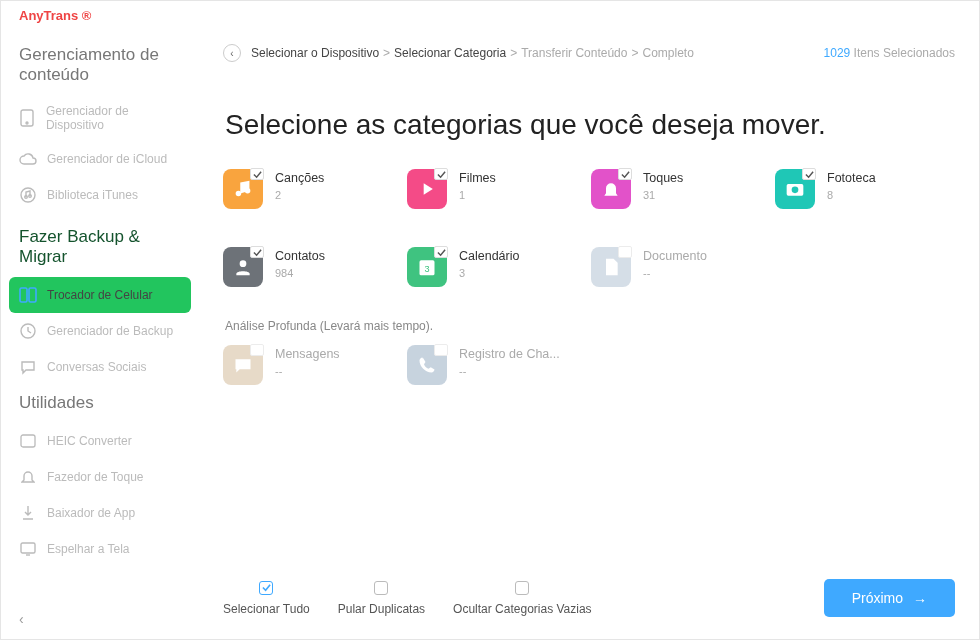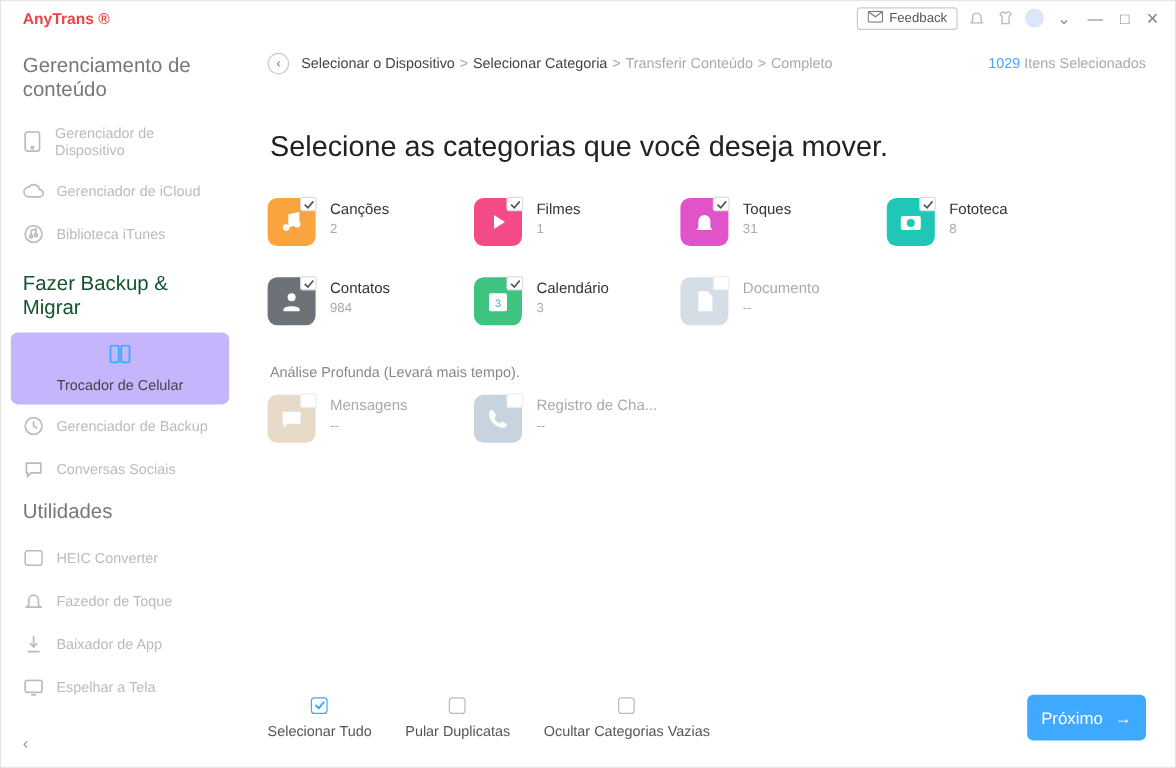--- a/index.html
+++ b/index.html
@@ -8,80 +8,56 @@
 .app-title { font-size: 13px; font-weight: 600; color: #ef4444; }
 .titlebar-right { display: flex; align-items: center; gap: 8px; }
 .feedback-btn { display: flex; align-items: center; gap: 5px; border: 1px solid #ccc; border-radius: 3px; padding: 2px 8px; font-size: 11px; color: #555; cursor: pointer; }
 .tb-icon { width: 16px; height: 16px; color: #bbb; display: flex; align-items: center; justify-content: center; cursor: pointer; }
 .avatar-dot { width: 16px; height: 16px; border-radius: 50%; background: #d9e7f8; cursor: pointer; }
 .win-ctrl { font-size: 13px; color: #888; cursor: pointer; padding: 0 3px; }
 .layout { display: flex; height: calc(100% - 28px); }
 .sidebar { width: 198px; padding: 8px 8px 12px 8px; display: flex; flex-direction: column; position: relative; }
 .sidebar-heading { font-size: 17px; color: #777; padding: 8px 10px 10px 10px; }
 .side-item { display: flex; align-items: center; gap: 10px; padding: 9px 10px; border-radius: 6px; color: #bbb; font-size: 12px; cursor: pointer; }
-.side-item.active { background: #c4b5fd; color: #444; flex-direction: column; }
+.side-item.active { background: #22c55e; color: #444; }
 .side-icon { width: 18px; height: 18px; display: flex; align-items: center; justify-content: center; }
 .collapse { position: absolute; bottom: 12px; left: 18px; color: #999; font-size: 14px; cursor: pointer; }
 .main { flex: 1; padding: 8px 24px 0 24px; display: flex; flex-direction: column; position: relative; }
 .topbar { display: flex; align-items: center; justify-content: space-between; height: 32px; }
 .breadcrumb { display: flex; align-items: center; gap: 4px; font-size: 12px; color: #444; }
 .bc-back { width: 18px; height: 18px; border: 1px solid #ccc; border-radius: 50%; display: flex; align-items: center; justify-content: center; font-size: 10px; color: #666; cursor: pointer; margin-right: 6px; }
 .bc-dim { color: #aaa; }
 .selcount { font-size: 12px; color: #aaa; }
 .selcount .num { color: #3fa9ff; }
-.page-title { font-size: 24px; color: #222; margin: 40px 0 28px 2px; font-weight: 400; }
+.page-title { font-size: 28px; color: #222; margin: 40px 0 28px 2px; font-weight: 400; }
 .sect-title { font-size: 12px; color: #888; margin: 6px 0 12px 2px; }
-.cat-grid { display: flex; flex-wrap: wrap; gap: 0; }
+.cat-grid { display: flex; flex-wrap: wrap; gap: 12px; }
 .cat { width: 172px; display: flex; align-items: flex-start; gap: 12px; margin-bottom: 26px; cursor: pointer; }
 .cat-icon { width: 40px; height: 40px; border-radius: 8px; position: relative; display: flex; align-items: center; justify-content: center; color: #fff; }
 .cat-icon.dim { filter: grayscale(0.6) opacity(0.55); }
 .cat-check { position: absolute; top: -1px; right: -1px; width: 14px; height: 12px; background: #fff; border: 1px solid #ddd; border-radius: 2px; display: flex; align-items: center; justify-content: center; }
 .cat-check svg { width: 9px; height: 9px; }
 .cat-info { display: flex; flex-direction: column; gap: 4px; padding-top: 2px; }
 .cat-label { font-size: 12.5px; color: #333; }
 .cat-label.dim { color: #aaa; }
 .cat-count { font-size: 11px; color: #aaa; }
 .footer { position: absolute; left: 24px; right: 24px; bottom: 22px; display: flex; align-items: center; justify-content: space-between; }
 .foot-opts { display: flex; align-items: center; gap: 28px; }
 .chk { display: flex; align-items: center; gap: 7px; font-size: 12px; color: #555; cursor: pointer; flex-direction: column; }
 .chk-box { width: 14px; height: 14px; border: 1px solid #bbb; border-radius: 3px; display: flex; align-items: center; justify-content: center; }
 .chk-box.on { border-color: #3fa9ff; }
 .chk-box.on svg { display: block; }
 .chk-box svg { display: none; width: 9px; height: 9px; color: #3fa9ff; }
-.next-btn { background: #3fa9ff; color: #fff; border: none; border-radius: 5px; padding: 11px 12px; font-size: 14px; display: flex; align-items: center; gap: 10px; cursor: pointer; }
+.next-btn { background: #3fa9ff; color: #fff; border: none; border-radius: 5px; padding: 11px 28px; font-size: 14px; display: flex; align-items: center; gap: 10px; cursor: pointer; }
 </style>
 </head>
 <body>
 
 <div class="titlebar">
   <div class="app-title">AnyTrans ®</div>
-  <div class="titlebar-right">
-    <div class="feedback-btn">
-      <span><svg width="13" height="10" viewBox="0 0 13 10" fill="none" stroke="#777" stroke-width="1">
-            <rect x="0.5" y="0.5" width="12" height="9" rx="1"></rect>
-            <path d="M1 1l5.5 4L12 1"></path>
-          </svg></span>
-      <span>Feedback</span>
-    </div>
-    <span class="tb-icon">
-        <svg width="14" height="14" viewBox="0 0 24 24" fill="none" stroke="currentColor" stroke-width="2">
-          <path d="M18 16v-5a6 6 0 10-12 0v5l-2 3h16l-2-3z"></path>
-        </svg>
-      </span>
-    <span class="tb-icon">
-        <svg width="14" height="14" viewBox="0 0 24 24" fill="none" stroke="currentColor" stroke-width="2">
-          <path d="M4 6l4-3 4 2 4-2 4 3-3 4v10H7V10L4 6z"></path>
-        </svg>
-      </span>
-    <span class="avatar-dot"></span>
-    <span class="win-ctrl">⌄</span>
-    <span class="win-ctrl">—</span>
-    <span class="win-ctrl">□</span>
-    <span class="win-ctrl">✕</span>
-  </div>
 </div>
 
 <div class="layout">
   <div class="sidebar">
     <div class="sidebar-heading">Gerenciamento de conteúdo</div>
     <div class="side-item">
       <span class="side-icon">
           <svg width="14" height="18" viewBox="0 0 14 18" fill="none" stroke="currentColor" stroke-width="1.4">
             <rect x="1" y="1" width="12" height="16" rx="2"></rect>
             <circle cx="7" cy="14" r="1"></circle>

